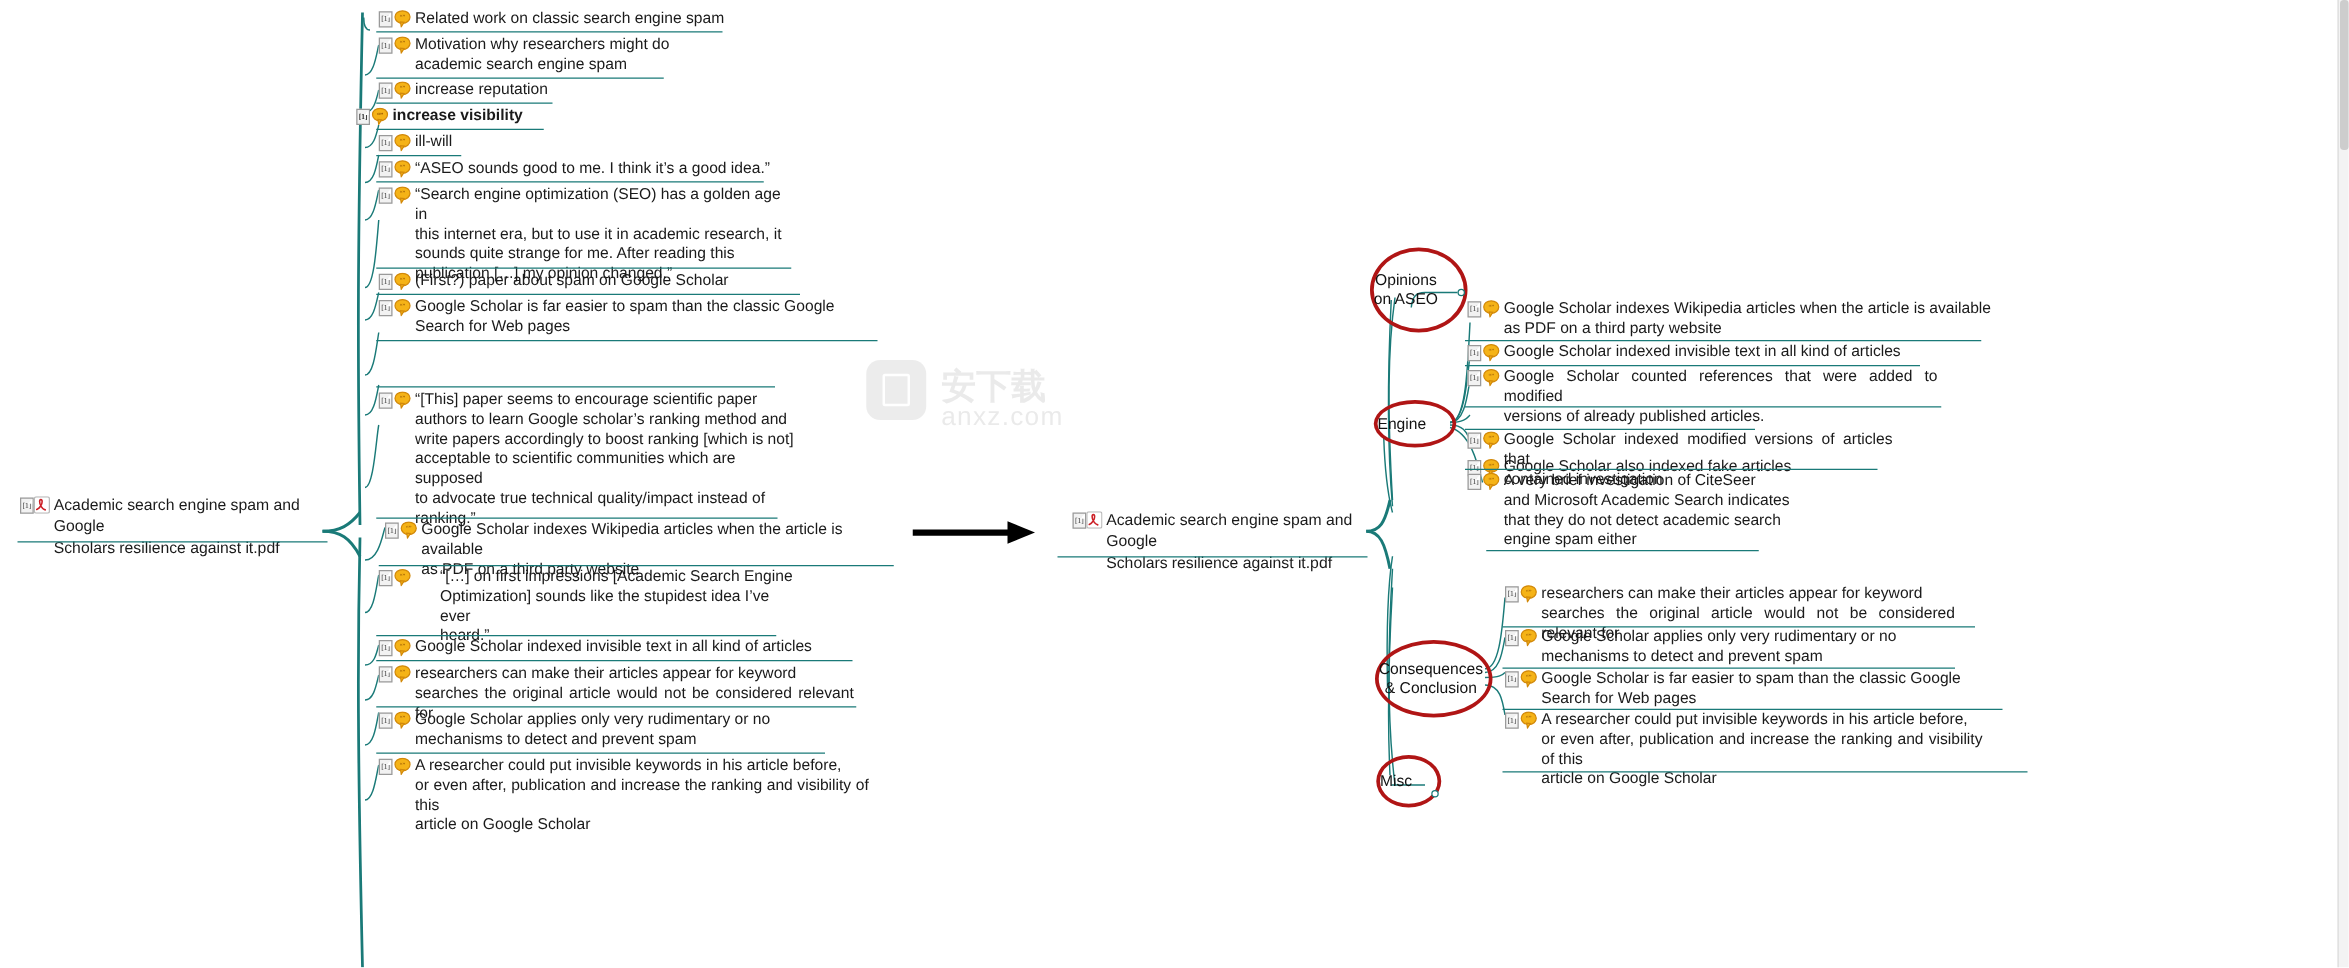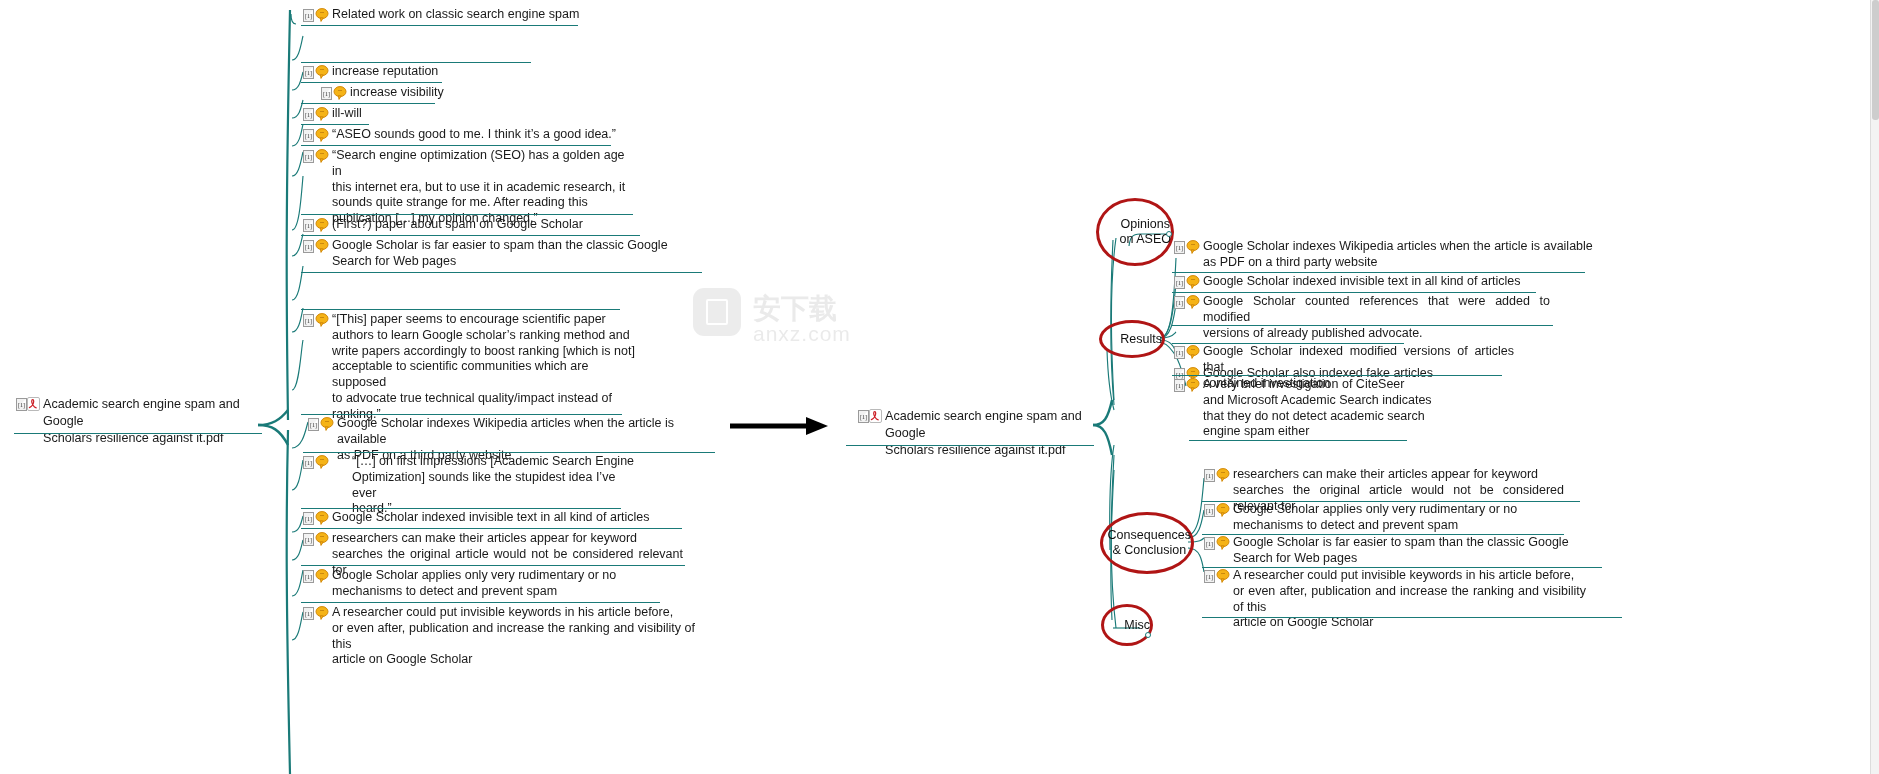--- a/index.html
+++ b/index.html
@@ -89,21 +89,21 @@
     font-size: 12.6px;
     line-height: 17px;
     color: #1a1a1a;
   }
 
   
   .cat {
     position: absolute;
     display: flex;
     align-items: center;
-    justify-content: flex-end;
+    justify-content: flex-start;
     border: 3.2px solid #b01515;
     border-radius: 50%;
     background: transparent;
   }
   .cat .cat-label {
     font-size: 12.5px;
     line-height: 15px;
     color: #111;
     text-align: center;
     white-space: pre-line;
@@ -275,38 +275,52 @@
             <ellipse cx="7" cy="5.6" rx="6" ry="5" fill="#f5b317" stroke="#d2890a"></ellipse>
             <path d="M5.4 9.6 L6 13.4 L8.2 9.9Z" fill="#f5b317" stroke="#d2890a"></path>
             <text x="7" y="7.4" font-size="5" text-anchor="middle" fill="#8a4a00" font-family="Liberation Serif, serif">“”</text>
           </svg>
       </span>
     </span>
     <span class="label">Related work on classic search engine spam</span>
   </div>
   <div class="underline" style="left:301px; top:25px; width:277px;"></div>
 
+  <div class="node" style="left:303px; top:28px; width:600px;">
+    <span class="icons">
+      <span class="ic-pdficon">[1]</span>
+      <span class="ic-bubble">
+        <svg width="14" height="14" viewBox="0 0 14 14">
+            <ellipse cx="7" cy="5.6" rx="6" ry="5" fill="#f5b317" stroke="#d2890a"></ellipse>
+            <path d="M5.4 9.6 L6 13.4 L8.2 9.9Z" fill="#f5b317" stroke="#d2890a"></path>
+            <text x="7" y="7.4" font-size="5" text-anchor="middle" fill="#8a4a00" font-family="Liberation Serif, serif">“”</text>
+          </svg>
+      </span>
+    </span>
+    <span class="label">Motivation why researchers might do
+academic search engine spam</span>
+  </div>
   <div class="underline" style="left:301px; top:62px; width:230px;"></div>
 
   <div class="node" style="left:303px; top:64px; width:600px;">
     <span class="icons">
       <span class="ic-pdficon">[1]</span>
       <span class="ic-bubble">
         <svg width="14" height="14" viewBox="0 0 14 14">
             <ellipse cx="7" cy="5.6" rx="6" ry="5" fill="#f5b317" stroke="#d2890a"></ellipse>
             <path d="M5.4 9.6 L6 13.4 L8.2 9.9Z" fill="#f5b317" stroke="#d2890a"></path>
             <text x="7" y="7.4" font-size="5" text-anchor="middle" fill="#8a4a00" font-family="Liberation Serif, serif">“”</text>
           </svg>
       </span>
     </span>
     <span class="label">increase reputation</span>
   </div>
   <div class="underline" style="left:301px; top:82px; width:141px;"></div>
 
-  <div class="node" style="left:321px; top:85px; width:600px;">
+  <div class="node" style="left:285px; top:85px; width:600px;font-weight:bold;">
     <span class="icons">
       <span class="ic-pdficon">[1]</span>
       <span class="ic-bubble">
         <svg width="14" height="14" viewBox="0 0 14 14">
             <ellipse cx="7" cy="5.6" rx="6" ry="5" fill="#f5b317" stroke="#d2890a"></ellipse>
             <path d="M5.4 9.6 L6 13.4 L8.2 9.9Z" fill="#f5b317" stroke="#d2890a"></path>
             <text x="7" y="7.4" font-size="5" text-anchor="middle" fill="#8a4a00" font-family="Liberation Serif, serif">“”</text>
           </svg>
       </span>
     </span>
@@ -526,21 +540,21 @@
   </div>
   <div class="underline" style="left:846px; top:445px; width:248px;"></div>
 
   <div class="cat" style="left:1096px; top:198px; width:78px; height:68px;">
     <span class="cat-label">Opinions
 on ASEO</span>
   </div>
   <div class="cat-dot" style="left:1166px; top:231px;"></div>
 
   <div class="cat" style="left:1099px; top:320px; width:66px; height:38px;">
-    <span class="cat-label">Results</span>
+    <span class="cat-label">Engine</span>
   </div>
 
   <div class="cat" style="left:1100px; top:512px; width:94px; height:62px;">
     <span class="cat-label">Consequences
 &amp; Conclusion</span>
   </div>
 
   <div class="cat" style="left:1101px; top:604px; width:52px; height:42px;">
     <span class="cat-label">Misc</span>
   </div>
@@ -582,21 +596,21 @@
       <span class="ic-pdficon">[1]</span>
       <span class="ic-bubble">
         <svg width="14" height="14" viewBox="0 0 14 14">
             <ellipse cx="7" cy="5.6" rx="6" ry="5" fill="#f5b317" stroke="#d2890a"></ellipse>
             <path d="M5.4 9.6 L6 13.4 L8.2 9.9Z" fill="#f5b317" stroke="#d2890a"></path>
             <text x="7" y="7.4" font-size="5" text-anchor="middle" fill="#8a4a00" font-family="Liberation Serif, serif">“”</text>
           </svg>
       </span>
     </span>
     <span class="label">Google  Scholar  counted  references  that  were  added  to  modified
-versions of  already  published  advocate.</span>
+versions of  already  published  articles.</span>
   </div>
   <div class="underline" style="left:1172px; top:325px; width:381px;"></div>
 
   <div class="node" style="left:1174px; top:326px; width:400px;margin-top:40px;">
     <span class="icons">
       <span class="ic-pdficon">[1]</span>
       <span class="ic-bubble">
         <svg width="14" height="14" viewBox="0 0 14 14">
             <ellipse cx="7" cy="5.6" rx="6" ry="5" fill="#f5b317" stroke="#d2890a"></ellipse>
             <path d="M5.4 9.6 L6 13.4 L8.2 9.9Z" fill="#f5b317" stroke="#d2890a"></path>

